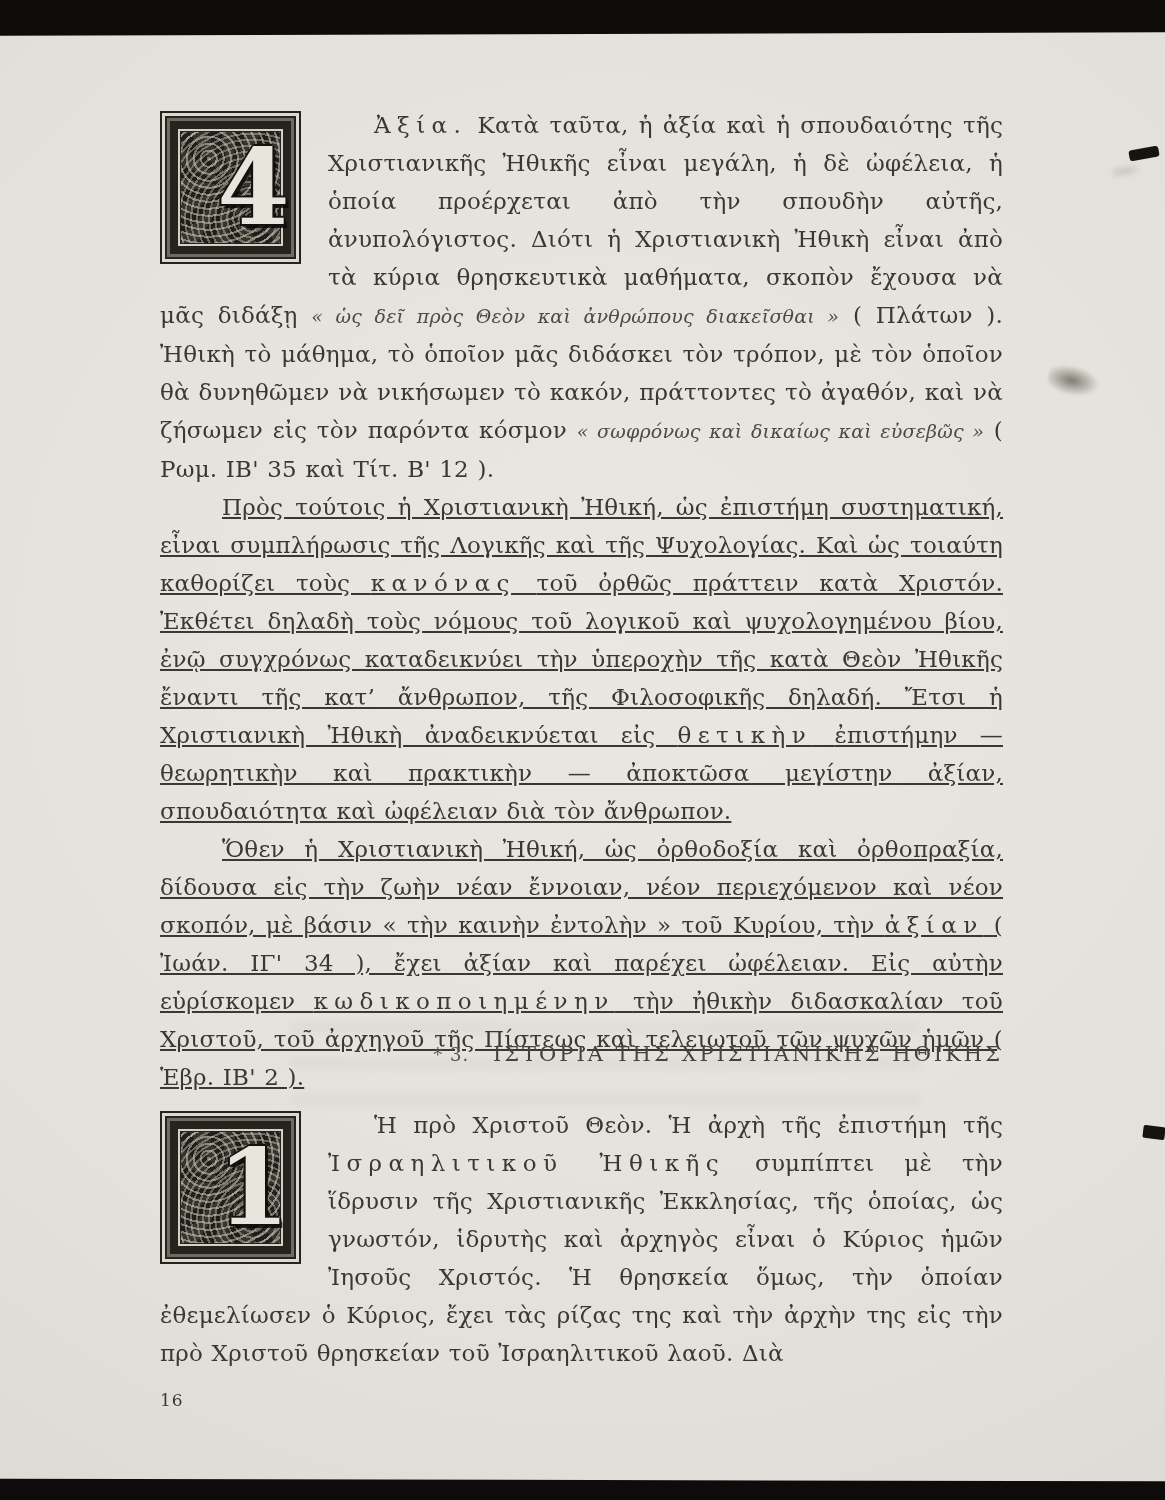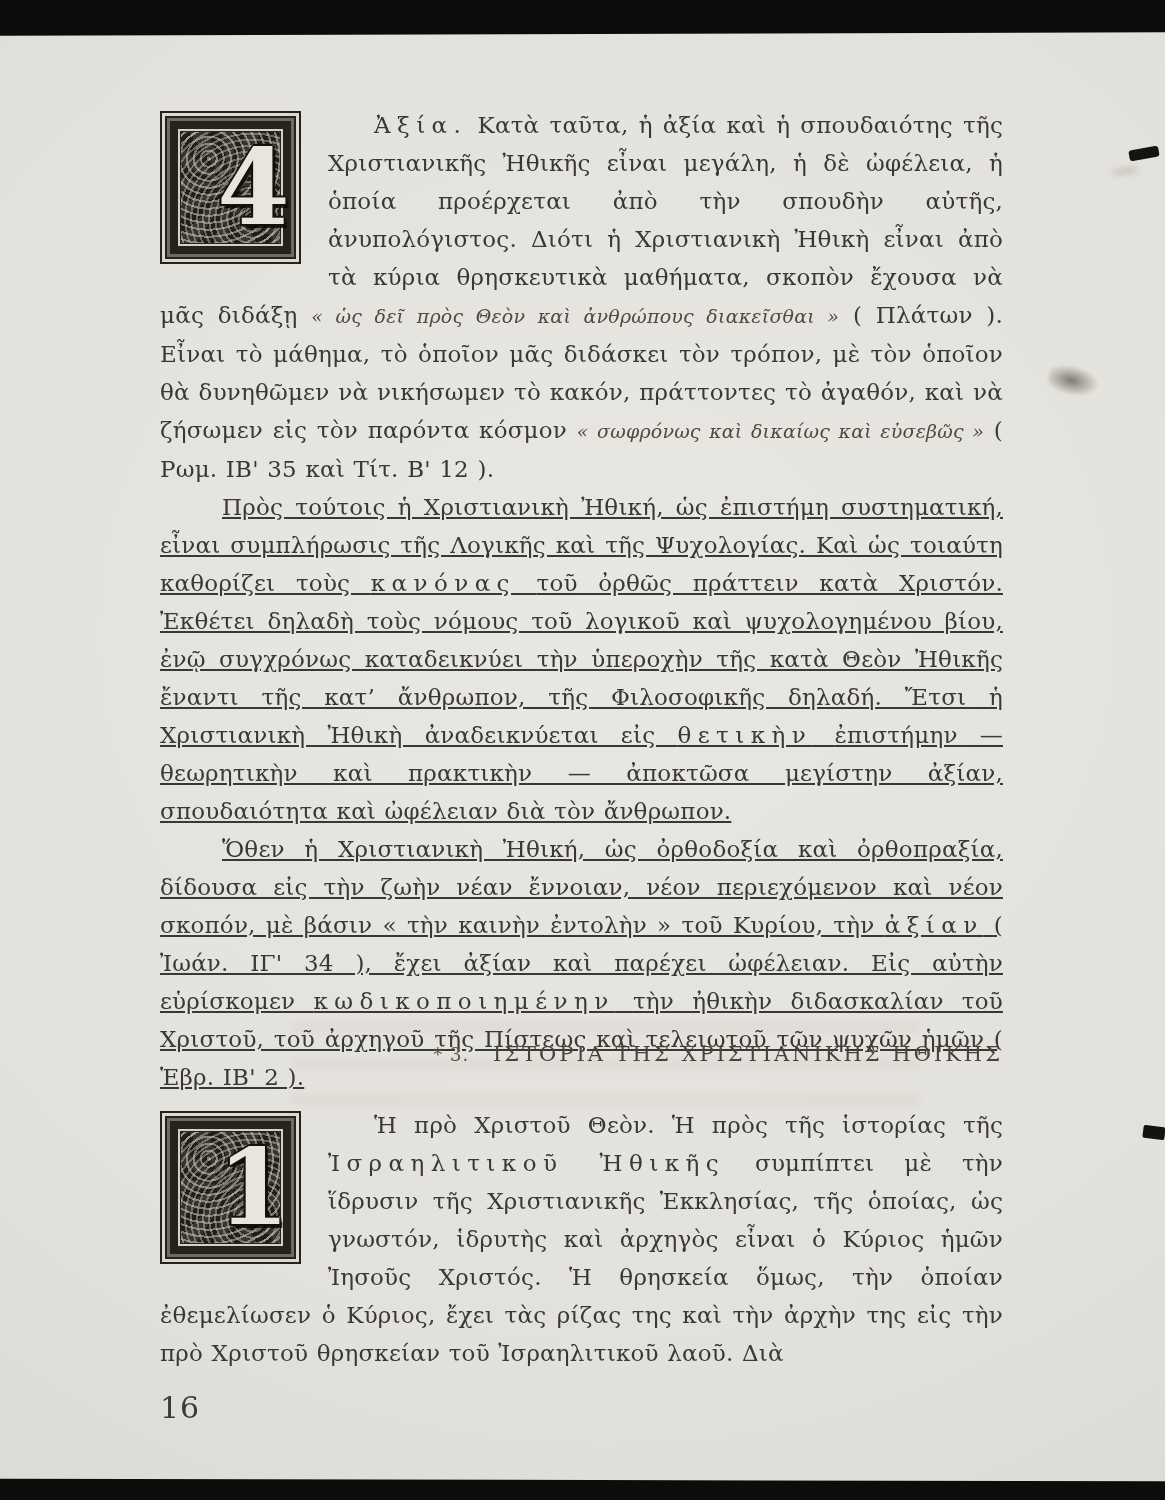--- a/index.html
+++ b/index.html
@@ -105,21 +105,21 @@
     font-weight: 400;
     font-size: 21px;
     letter-spacing: 3px;
     color: #46433c;
     white-space: nowrap;
   }
   .heading .h-marker { font-size: 18px; letter-spacing: 1px; margin-right: 14px; color: #57534a; }
 
   .pageno {
     position: absolute; left: 160px; top: 1390px;
-    font-size: 30px; letter-spacing: 1px; color: #3b3934;
+    font-size: 17px; letter-spacing: 1px; color: #3b3934;
   }
 </style>
 </head>
 <body>
 
 <div class="page">
 
   <div class="edge-top"></div>
   <div class="edge-bottom"></div>
   <div class="artifact a1"></div>
@@ -129,21 +129,21 @@
 
   <section class="block sec1">
     <p class="para para-dropcap">
       <span class="dropcap">
         <span class="pat"></span>
         <span class="num">4</span>
       </span>
       <span class="lead sp">Ἀξία.</span>
       <span> Κατὰ ταῦτα, ἡ ἀξία καὶ ἡ σπουδαιότης τῆς Χριστιανικῆς Ἠθικῆς εἶναι μεγάλη, ἡ δὲ ὠφέλεια, ἡ ὁποία προέρχεται ἀπὸ τὴν σπουδὴν αὐτῆς, ἀνυπολόγιστος. Διότι ἡ Χριστιανικὴ Ἠθικὴ εἶναι ἀπὸ τὰ κύρια θρησκευτικὰ μαθήματα, σκοπὸν ἔχουσα νὰ μᾶς διδάξῃ </span>
       <span class="archaic">« ὡς δεῖ πρὸς Θεὸν καὶ ἀνθρώπους διακεῖσθαι »</span>
-      <span> ( Πλάτων ). Εἶναι τὸ μάθημα, τὸ ὁποῖον μᾶς διδάσκει τὸν τρόπον, μὲ τὸν ὁποῖον θὰ δυνηθῶμεν νὰ νικήσωμεν τὸ κακόν, πράττοντες τὸ ἀγαθόν, καὶ νὰ ζήσωμεν εἰς τὸν παρόντα κόσμον </span>
+      <span> ( Πλάτων ). Ἠθικὴ τὸ μάθημα, τὸ ὁποῖον μᾶς διδάσκει τὸν τρόπον, μὲ τὸν ὁποῖον θὰ δυνηθῶμεν νὰ νικήσωμεν τὸ κακόν, πράττοντες τὸ ἀγαθόν, καὶ νὰ ζήσωμεν εἰς τὸν παρόντα κόσμον </span>
       <span class="archaic">« σωφρόνως καὶ δικαίως καὶ εὐσεβῶς »</span>
       <span> ( Ρωμ. ΙΒ' 35 καὶ Τίτ. Β' 12 ).</span>
     </p>
     <p class="para indent">
       <span>Πρὸς τούτοις ἡ Χριστιανικὴ Ἠθική, ὡς ἐπιστήμη συστηματική, εἶναι συμπλήρωσις τῆς Λογικῆς καὶ τῆς Ψυχολογίας. Καὶ ὡς τοιαύτη καθορίζει τοὺς </span>
       <span class="sp">κανόνας</span>
       <span> τοῦ ὀρθῶς πράττειν κατὰ Χριστόν. Ἐκθέτει δηλαδὴ τοὺς νόμους τοῦ λογικοῦ καὶ ψυχολογημένου βίου, ἐνῷ συγχρόνως καταδεικνύει τὴν ὑπεροχὴν τῆς κατὰ Θεὸν Ἠθικῆς ἔναντι τῆς κατ’ ἄνθρωπον, τῆς Φιλοσοφικῆς δηλαδή. Ἔτσι ἡ Χριστιανικὴ Ἠθικὴ ἀναδεικνύεται εἰς </span>
       <span class="sp">θετικὴν</span>
       <span> ἐπιστήμην — θεωρητικὴν καὶ πρακτικὴν — ἀποκτῶσα μεγίστην ἀξίαν, σπουδαιότητα καὶ ὠφέλειαν διὰ τὸν ἄνθρωπον.</span>
     </p>
@@ -161,21 +161,21 @@
     <span class="h-text">ΙΣΤΟΡΙΑ ΤΗΣ ΧΡΙΣΤΙΑΝΙΚΗΣ ΗΘΙΚΗΣ</span>
   </h2>
 
   <section class="block sec2">
     <p class="para para-dropcap">
       <span class="dropcap">
         <span class="pat"></span>
         <span class="num">1</span>
       </span>
       <span class="lead">Ἡ πρὸ Χριστοῦ Θεὸν.</span>
-      <span> Ἡ πρὸς τῆς ἱστορίας τῆς </span>
+      <span> Ἡ ἀρχὴ τῆς ἐπιστήμη τῆς </span>
       <span class="sp">Ἰσραηλιτικοῦ Ἠθικῆς</span>
       <span> συμπίπτει μὲ τὴν ἵδρυσιν τῆς Χριστιανικῆς Ἐκκλησίας, τῆς ὁποίας, ὡς γνωστόν, ἱδρυτὴς καὶ ἀρχηγὸς εἶναι ὁ Κύριος ἡμῶν Ἰησοῦς Χριστός. Ἡ θρησκεία ὅμως, τὴν ὁποίαν ἐθεμελίωσεν ὁ Κύριος, ἔχει τὰς ρίζας της καὶ τὴν ἀρχὴν της εἰς τὴν πρὸ Χριστοῦ θρησκείαν τοῦ Ἰσραηλιτικοῦ λαοῦ. Διὰ</span>
     </p>
   </section>
 
   <div class="pageno">16</div>
 
 </div>
 
 </body></html>

